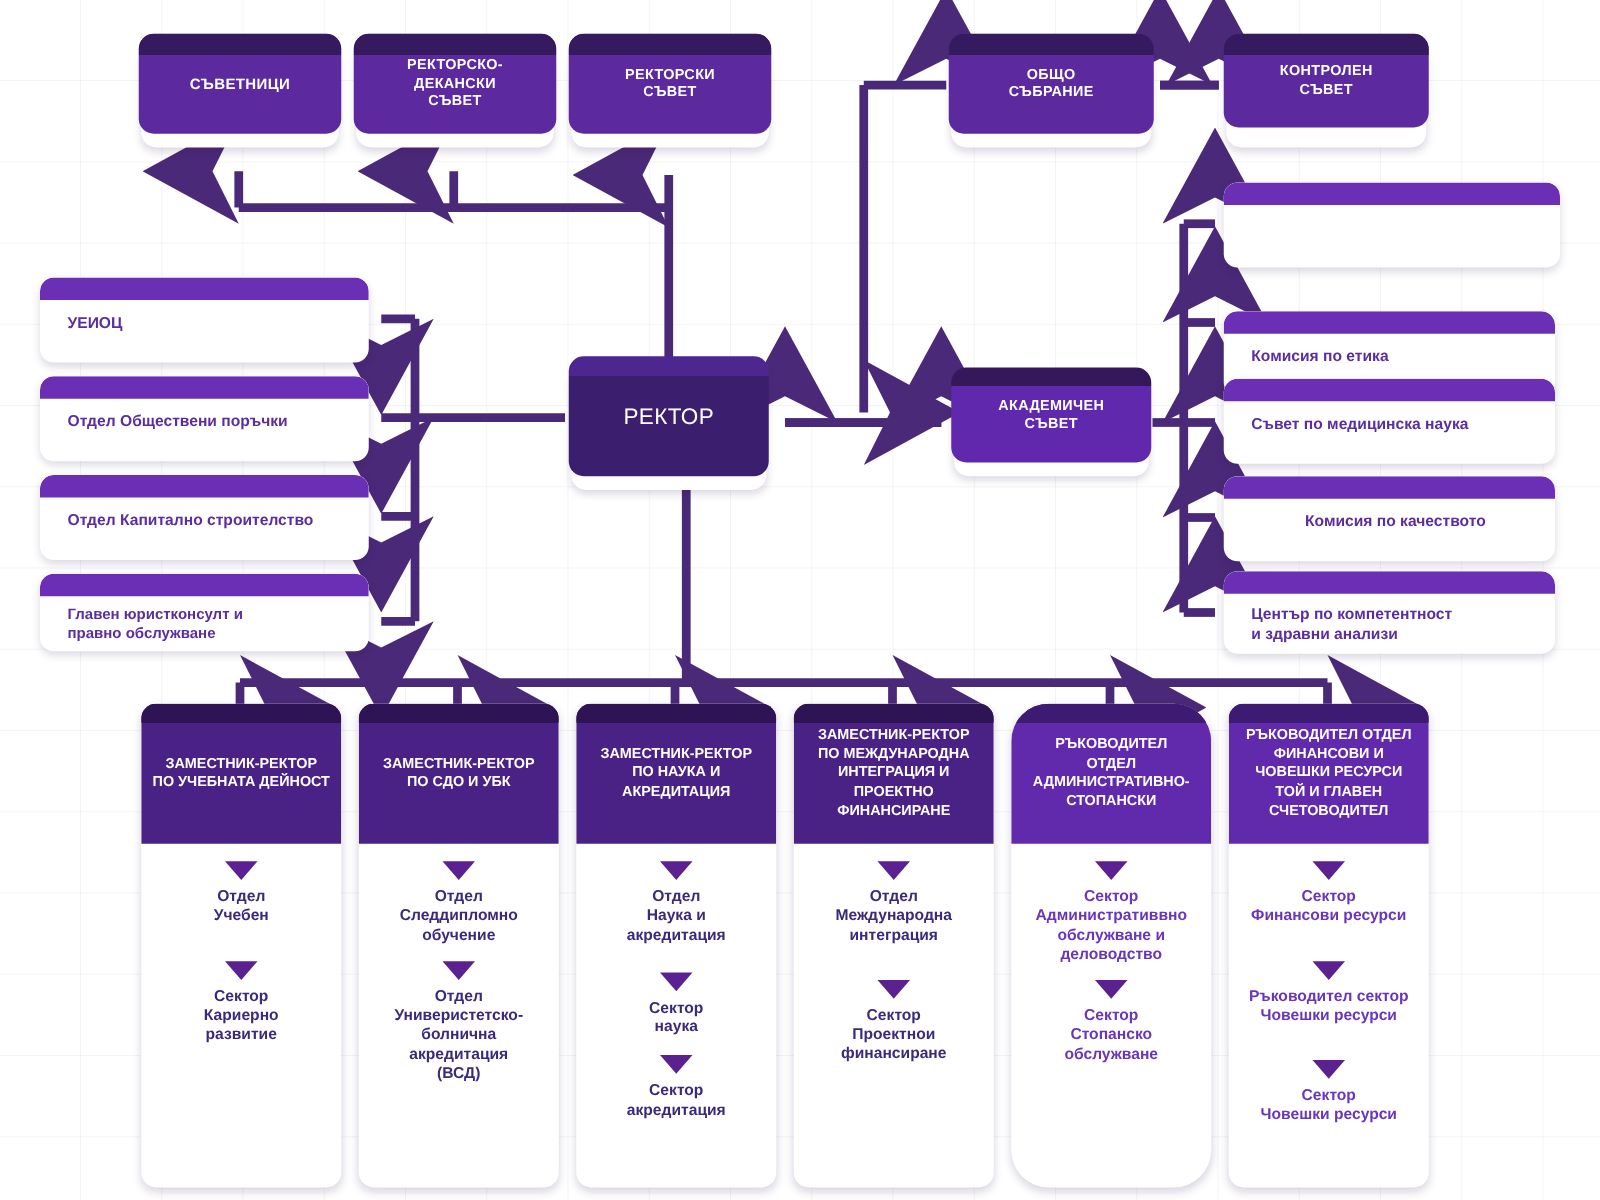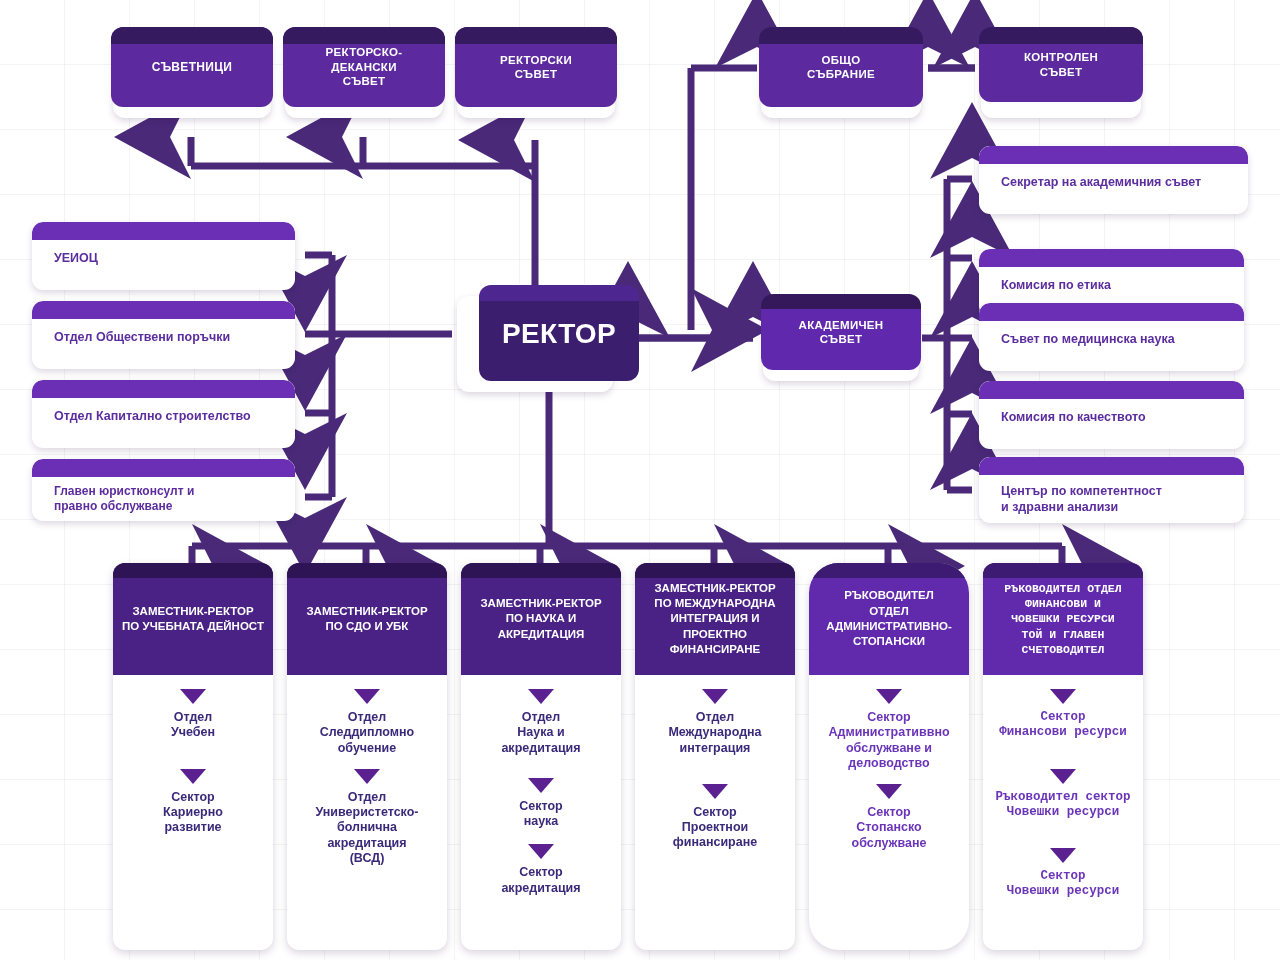--- a/index.html
+++ b/index.html
@@ -175,21 +175,21 @@
   </div>
 
   <div class="shadowcard" style="left:981px;top:38px;width:160px;height:80px;"></div>
   <div class="node solid" style="left:979px;top:27px;width:164px;height:75px;background:linear-gradient(180deg,#4a2385 0%,#4a2385 17px,#5c2a9e 17px,#5c2a9e 100%);font-size:11.5px;white-space:pre-line;">
     <span class="cap" style="background:#361a60;"></span>
     <span class="lbl">КОНТРОЛЕН
 СЪВЕТ</span>
   </div>
 
   <div class="shadowcard" style="left:457px;top:296px;width:156px;height:96px;"></div>
-  <div class="node solid" style="left:455px;top:285px;width:160px;height:96px;background:linear-gradient(180deg,#4e2690 0%,#4e2690 16px,#3b1e6e 16px,#3b1e6e 100%);font-size:28px;font-weight:700;margin-left:24px;">
+  <div class="node solid" style="left:455px;top:285px;width:160px;height:96px;background:linear-gradient(180deg,#4e2690 0%,#4e2690 16px,#3b1e6e 16px,#3b1e6e 100%);font-size:18px;font-weight:400;">
     <span class="lbl">РЕКТОР</span>
   </div>
 
   <div class="shadowcard" style="left:763px;top:305px;width:156px;height:76px;"></div>
   <div class="node solid" style="left:761px;top:294px;width:160px;height:76px;background:linear-gradient(180deg,#35185c 0%,#35185c 15px,#6029ad 15px,#6029ad 100%);font-size:11.5px;white-space:pre-line;">
     <span class="lbl">АКАДЕМИЧЕН
 СЪВЕТ</span>
   </div>
 
   <div class="node listcard" style="left:32px;top:301px;width:263px;height:68px;">
@@ -205,33 +205,32 @@
     <div class="txt" style="white-space:pre-line;">Отдел Капитално строителство</div>
   </div>
   <div class="node listcard" style="left:32px;top:459px;width:263px;height:62px;">
     <div class="bar"></div>
     <div class="txt" style="white-space:pre-line;padding-top:7px;font-size:12px;">Главен юристконсулт и
 правно обслужване</div>
   </div>
 
   <div class="node listcard" style="left:979px;top:146px;width:269px;height:68px;">
     <div class="bar"></div>
-    <div class="txt" style="white-space:pre-line;">Секретар на академичния съвет</div>
   </div>
   <div class="node listcard" style="left:979px;top:225px;width:265px;height:68px;margin-top:24px;">
     <div class="bar"></div>
     <div class="txt" style="white-space:pre-line;">Комисия по етика</div>
   </div>
   <div class="node listcard" style="left:979px;top:303px;width:265px;height:68px;">
     <div class="bar"></div>
     <div class="txt" style="white-space:pre-line;">Съвет по медицинска наука</div>
   </div>
   <div class="node listcard" style="left:979px;top:381px;width:265px;height:68px;">
     <div class="bar"></div>
-    <div class="txt" style="white-space:pre-line;">Комисия по качеството</div>
+    <div class="txt" style="white-space:pre-line;margin-left:43px;">Комисия по качеството</div>
   </div>
   <div class="node listcard" style="left:979px;top:457px;width:265px;height:66px;">
     <div class="bar"></div>
     <div class="txt" style="white-space:pre-line;padding-top:8px;">Център по компетентност
    и здравни анализи</div>
   </div>
 
   <div class="node colcard" style="left:113px;top:563px;width:160px;height:387px;">
     <div class="head" style="height:112px;background:linear-gradient(180deg,#2e1454 0%,#2e1454 15px,#4a2285 15px,#4a2285 100%);">
       <div class="capstrip" style="background:#2e1454;"></div>
@@ -347,21 +346,21 @@
       </div>
       <div class="subitem violet" style="margin-top:13px;">
         <div class="tri"></div>
         <div class="stxt" style="white-space:pre-line;">Сектор
 Стопанско
 обслужване</div>
       </div>
     </div>
   </div>
 
-  <div class="node colcard" style="left:983px;top:563px;width:160px;height:387px;font-family:Liberation Mono, monospace;">
+  <div class="node colcard" style="left:983px;top:563px;width:160px;height:387px;">
     <div class="head" style="height:112px;background:linear-gradient(180deg,#3e1b73 0%,#3e1b73 15px,#6129ac 15px,#6129ac 100%);">
       <div class="capstrip" style="background:#3e1b73;"></div>
       <span style="white-space:pre-line;">РЪКОВОДИТЕЛ ОТДЕЛ
 ФИНАНСОВИ И
 ЧОВЕШКИ РЕСУРСИ
 ТОЙ И ГЛАВЕН
 СЧЕТОВОДИТЕЛ</span>
     </div>
     <div class="colbody">
       <div class="subitem violet" style="margin-top:8px;">

